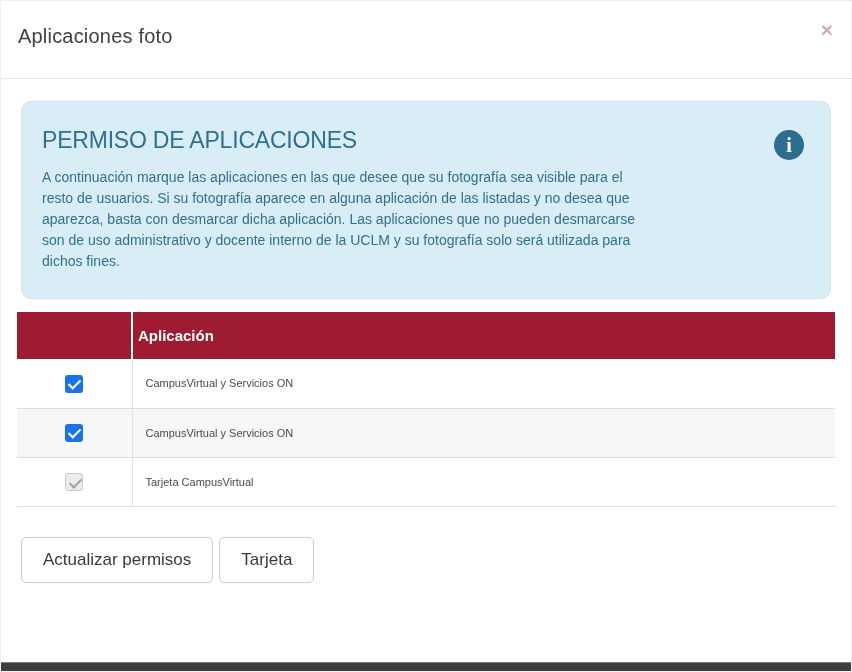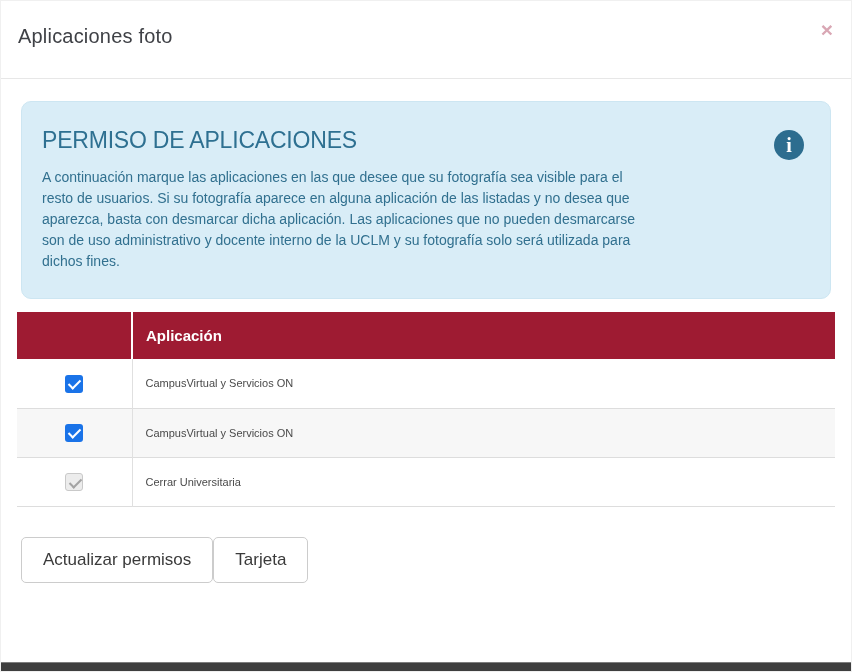--- a/index.html
+++ b/index.html
@@ -100,21 +100,21 @@
     width: calc(100% - 32px);
     border-collapse: collapse;
   }
   .perm-table thead th {
     background: var(--table-header-bg);
     height: 47px;
     color: #fff;
     font-size: 15px;
     font-weight: 700;
     text-align: left;
-    padding-left: 13px;
+    padding-left: 5px;
   }
   .perm-table thead th.cb-col {
     width: 115px;
     border-right: 2px solid #fff;
     padding: 0;
   }
   .perm-table tbody tr {
     height: 49px;
     border-bottom: 1px solid #ddd;
   }
@@ -159,20 +159,21 @@
     background: #ececec;
     border: 1px solid #c9c9c9;
     cursor: default;
   }
   .cb.disabled::after { border-color: #a3a3a3; }
 
   
   .modal-footer {
     margin: 30px 0 0 20px;
     display: flex;
+    gap: 6px;
   }
   .btn {
     background: #fff;
     border: 1px solid #ccc;
     border-radius: 5px;
     padding: 12px 21px;
     font-size: 17px;
     color: #3a3a3a;
     font-family: "Liberation Sans", sans-serif;
     cursor: pointer;
@@ -215,21 +216,21 @@
       <tr>
         <td class="cb-cell"><span class="cb checked"></span></td>
         <td class="label-cell">CampusVirtual y Servicios ON</td>
       </tr>
       <tr>
         <td class="cb-cell"><span class="cb checked"></span></td>
         <td class="label-cell">CampusVirtual y Servicios ON</td>
       </tr>
       <tr>
         <td class="cb-cell"><span class="cb checked disabled"></span></td>
-        <td class="label-cell">Cerrar Universitaria</td>
+        <td class="label-cell">Tarjeta CampusVirtual</td>
       </tr>
     </tbody>
 </table>
 
 <div class="modal-footer">
   <button class="btn">Actualizar permisos</button>
   <button class="btn">Tarjeta</button>
 </div>
 
 <div class="bottom-bar"></div>

